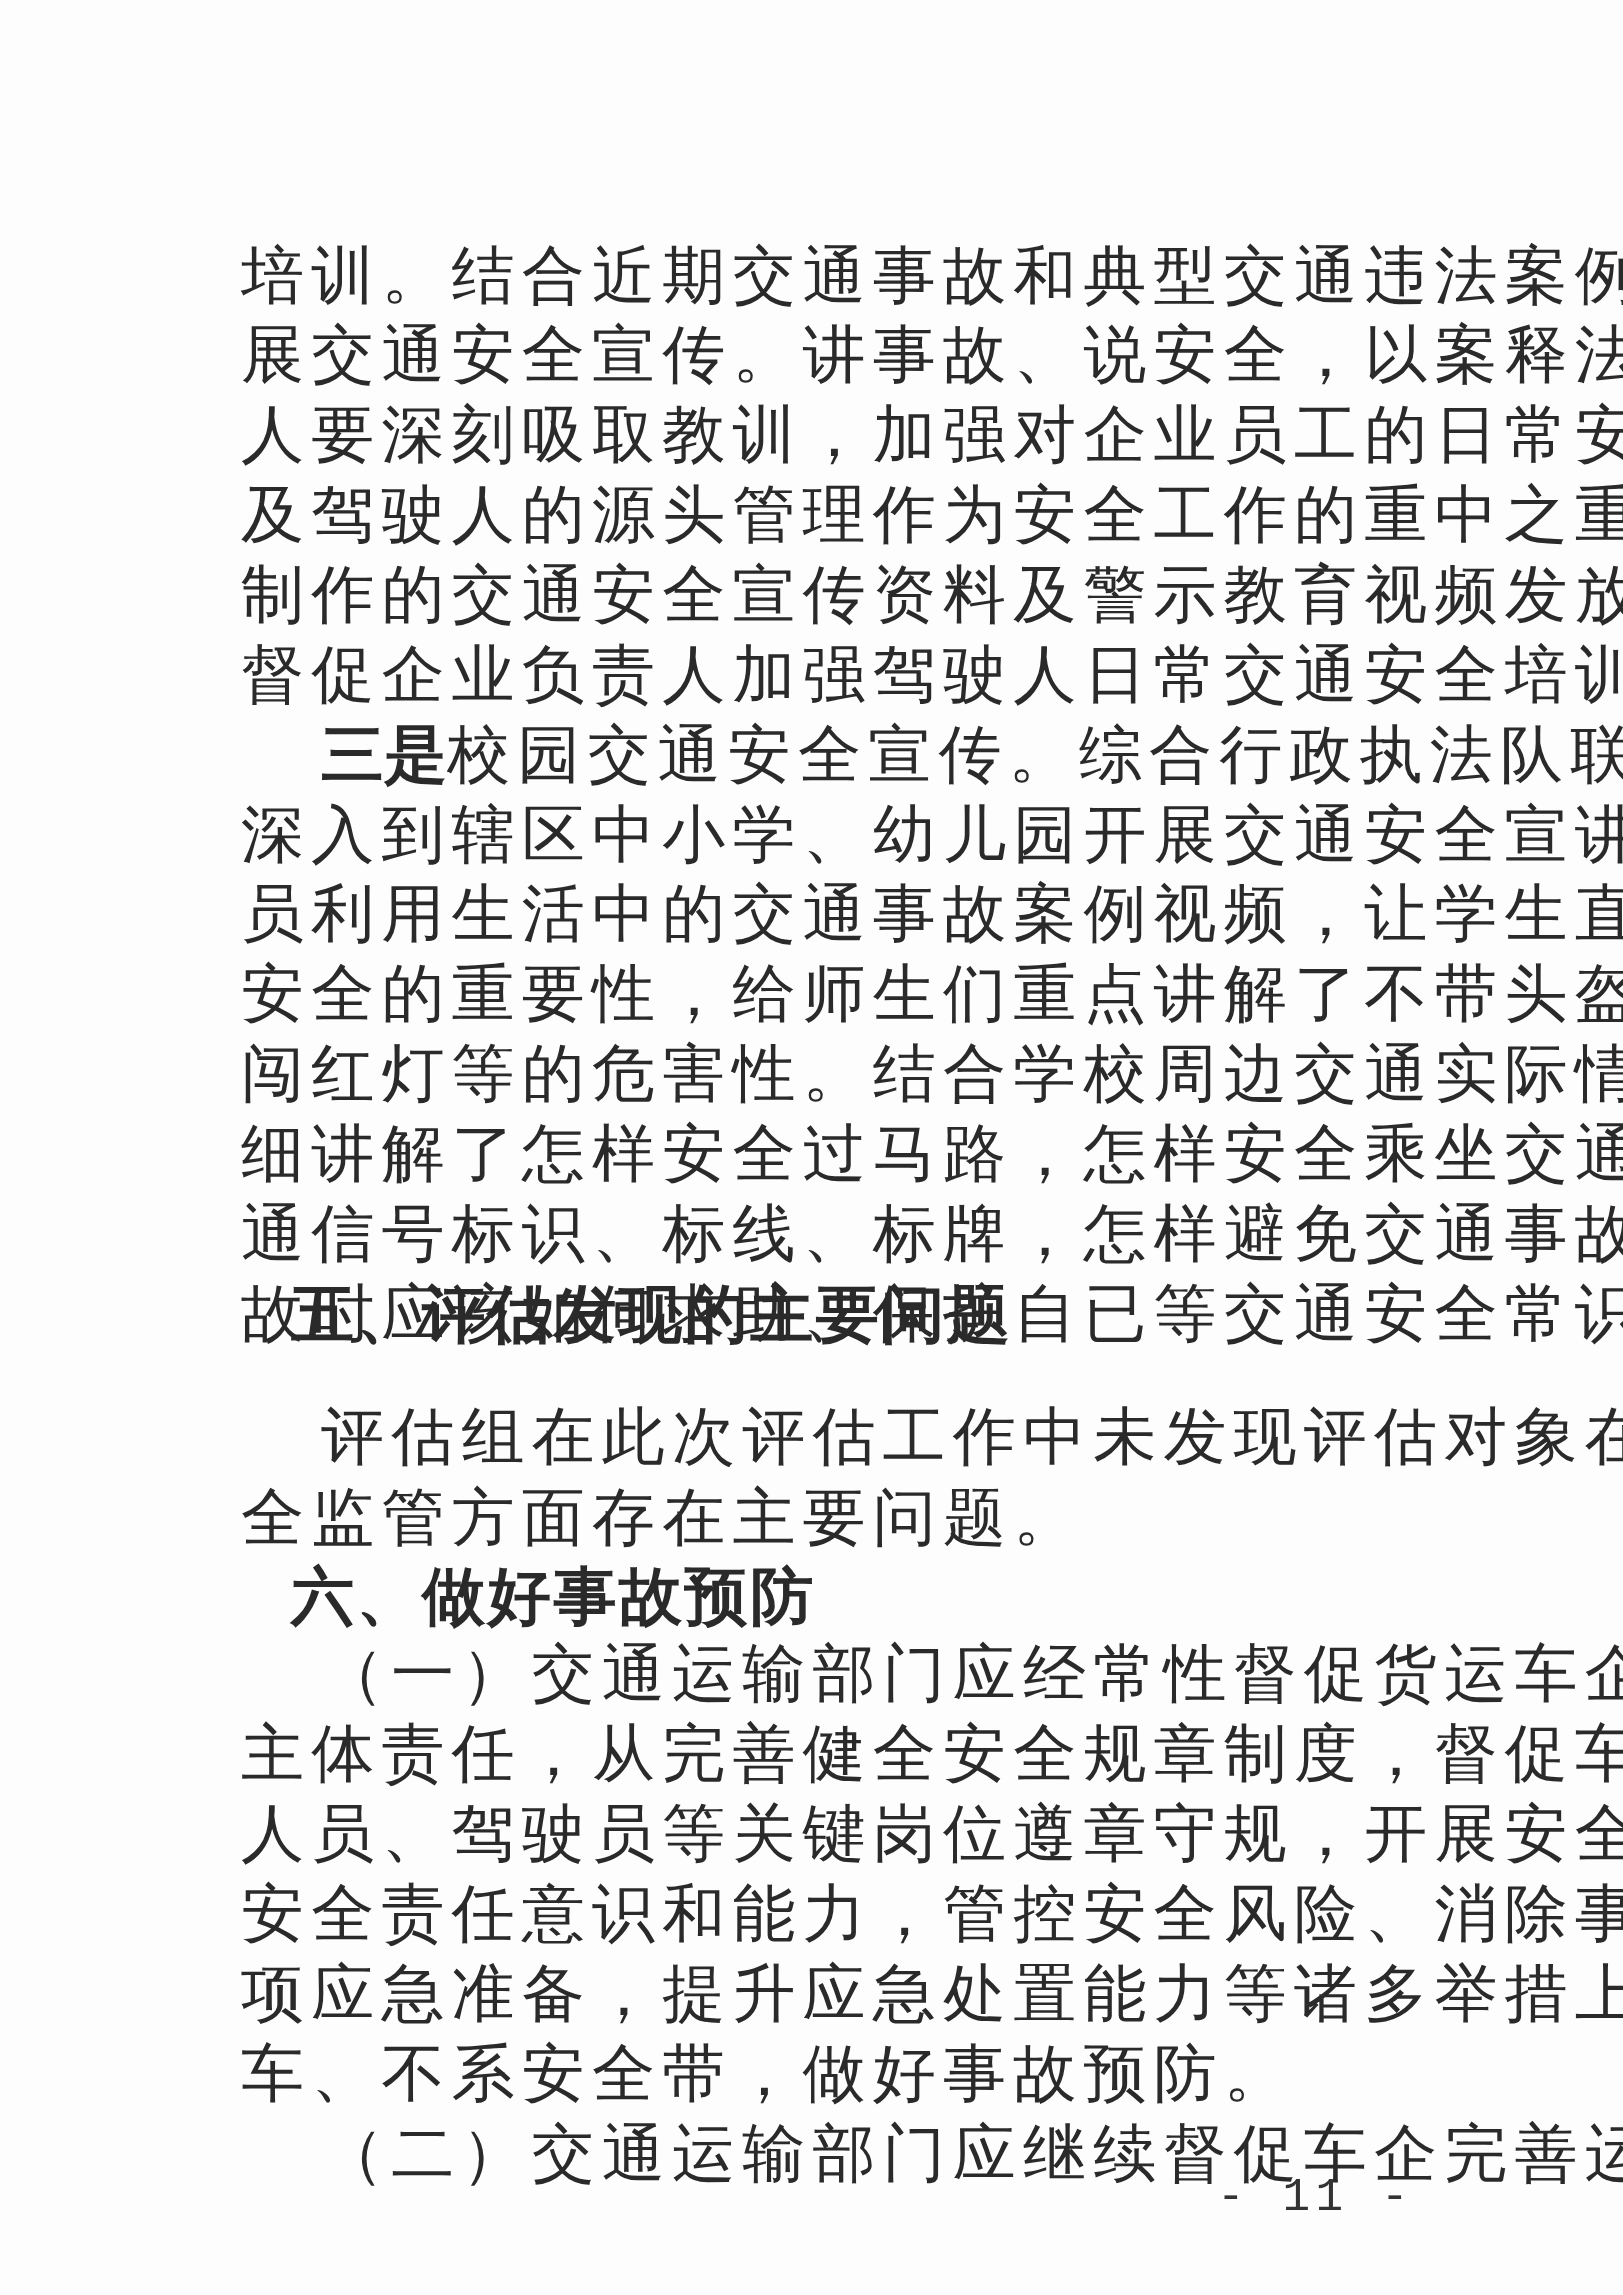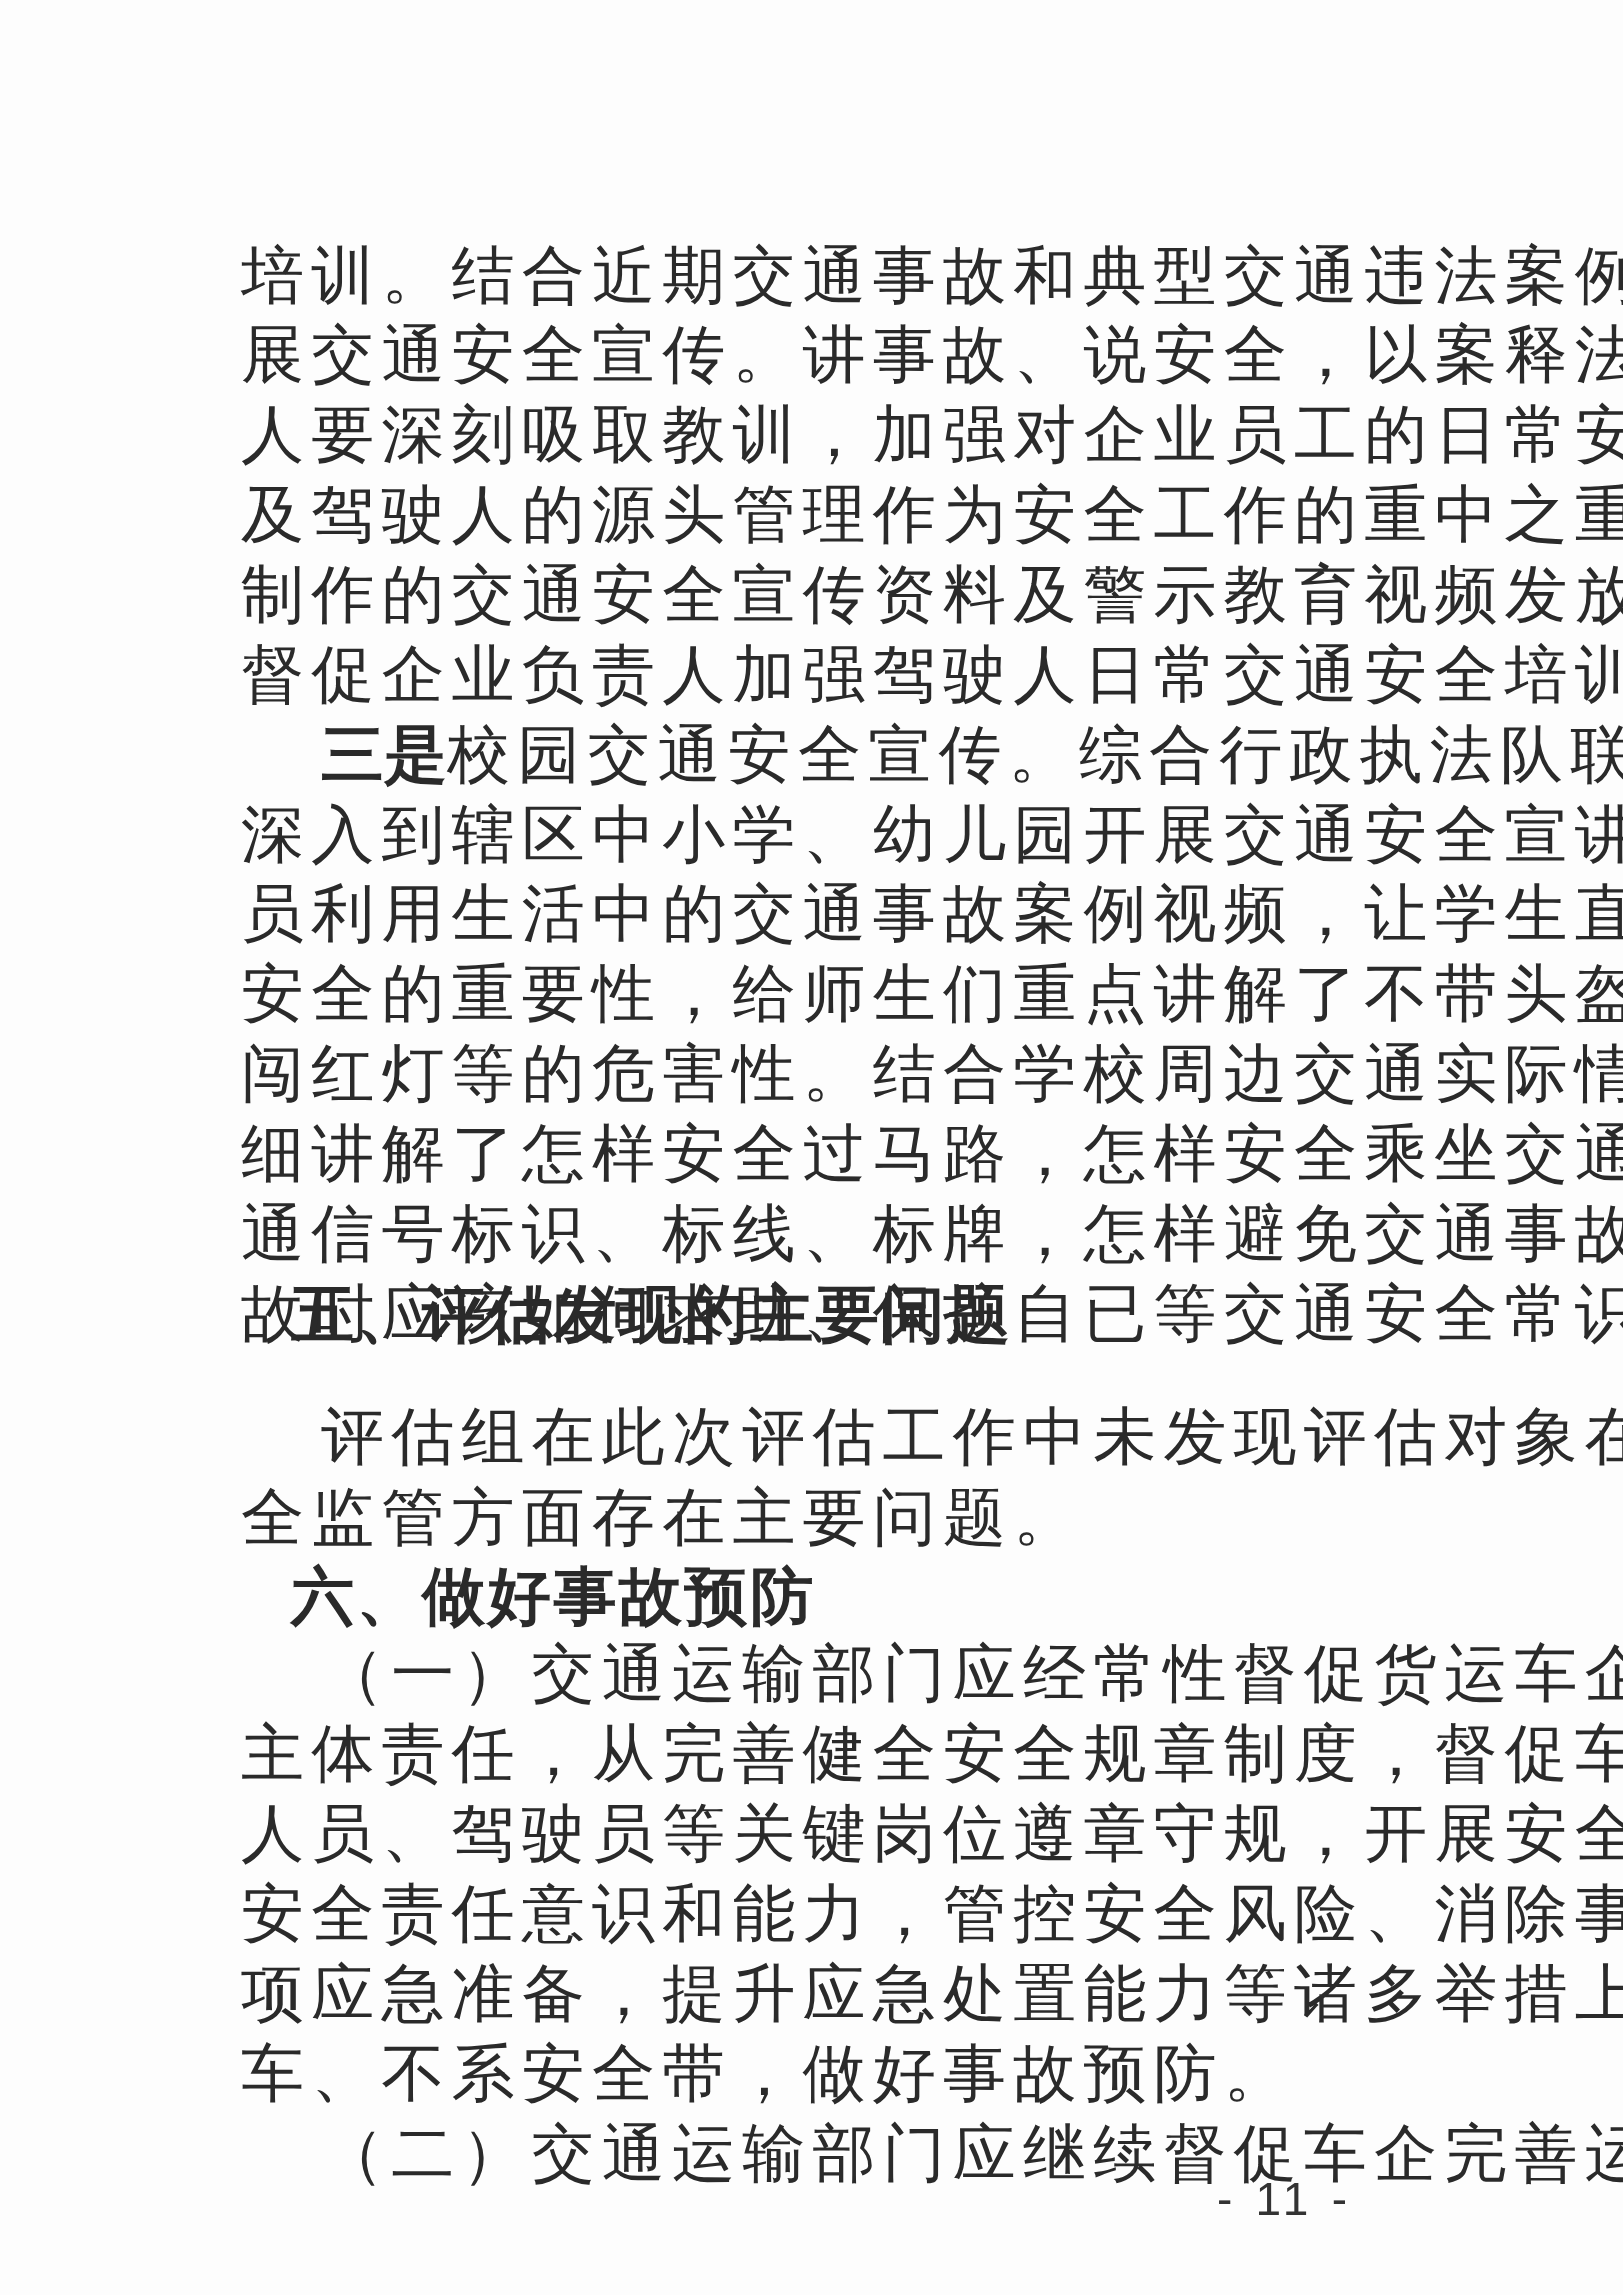--- a/index.html
+++ b/index.html
@@ -4,21 +4,21 @@
 <style>
   html, body { margin:0; padding:0; background:#ffffff; }
   body { width:1623px; height:2295px; position:relative; overflow:hidden;
          font-family:"DejaVu Serif", "Liberation Serif", serif; color:#2a2a2a; }
   .page { position:absolute; left:0; top:0; width:1623px; height:2295px; background:#fdfdfd; }
   .line { position:absolute; left:241px; width:1198px; height:79px; font-size:63px; line-height:79px;
           white-space:nowrap; letter-spacing:7.2px; }
   .indent { left:321px; width:1119px; }
   .heading { font-family:"DejaVu Sans", "Liberation Sans", sans-serif; font-weight:bold; letter-spacing:2.6px; left:291px; }
   .bold-lead { font-family:"DejaVu Sans", "Liberation Sans", sans-serif; font-weight:bold; letter-spacing:0; }
-  .pagenum { position:absolute; left:1217px; top:2172px; font-size:46px; font-family:Liberation Sans, sans-serif; color:#333; letter-spacing:5.2px; }
+  .pagenum { position:absolute; left:1217px; top:2172px; font-size:46px; font-family:Liberation Mono, monospace; color:#333; letter-spacing:5.2px; }
 </style>
 </head>
 <body>
 
 <div class="page">
   <div class="line" style="top:236px">培训。结合近期交通事故和典型交通违法案例对企业负责人开</div>
   <div class="line" style="top:315px">展交通安全宣传。讲事故、说安全，以案释法，警醒企业负责</div>
   <div class="line" style="top:395px">人要深刻吸取教训，加强对企业员工的日常安全监督，将车辆</div>
   <div class="line" style="top:475px">及驾驶人的源头管理作为安全工作的重中之重；同时，将精心</div>
   <div class="line" style="top:555px">制作的交通安全宣传资料及警示教育视频发放给企业负责人，</div>

